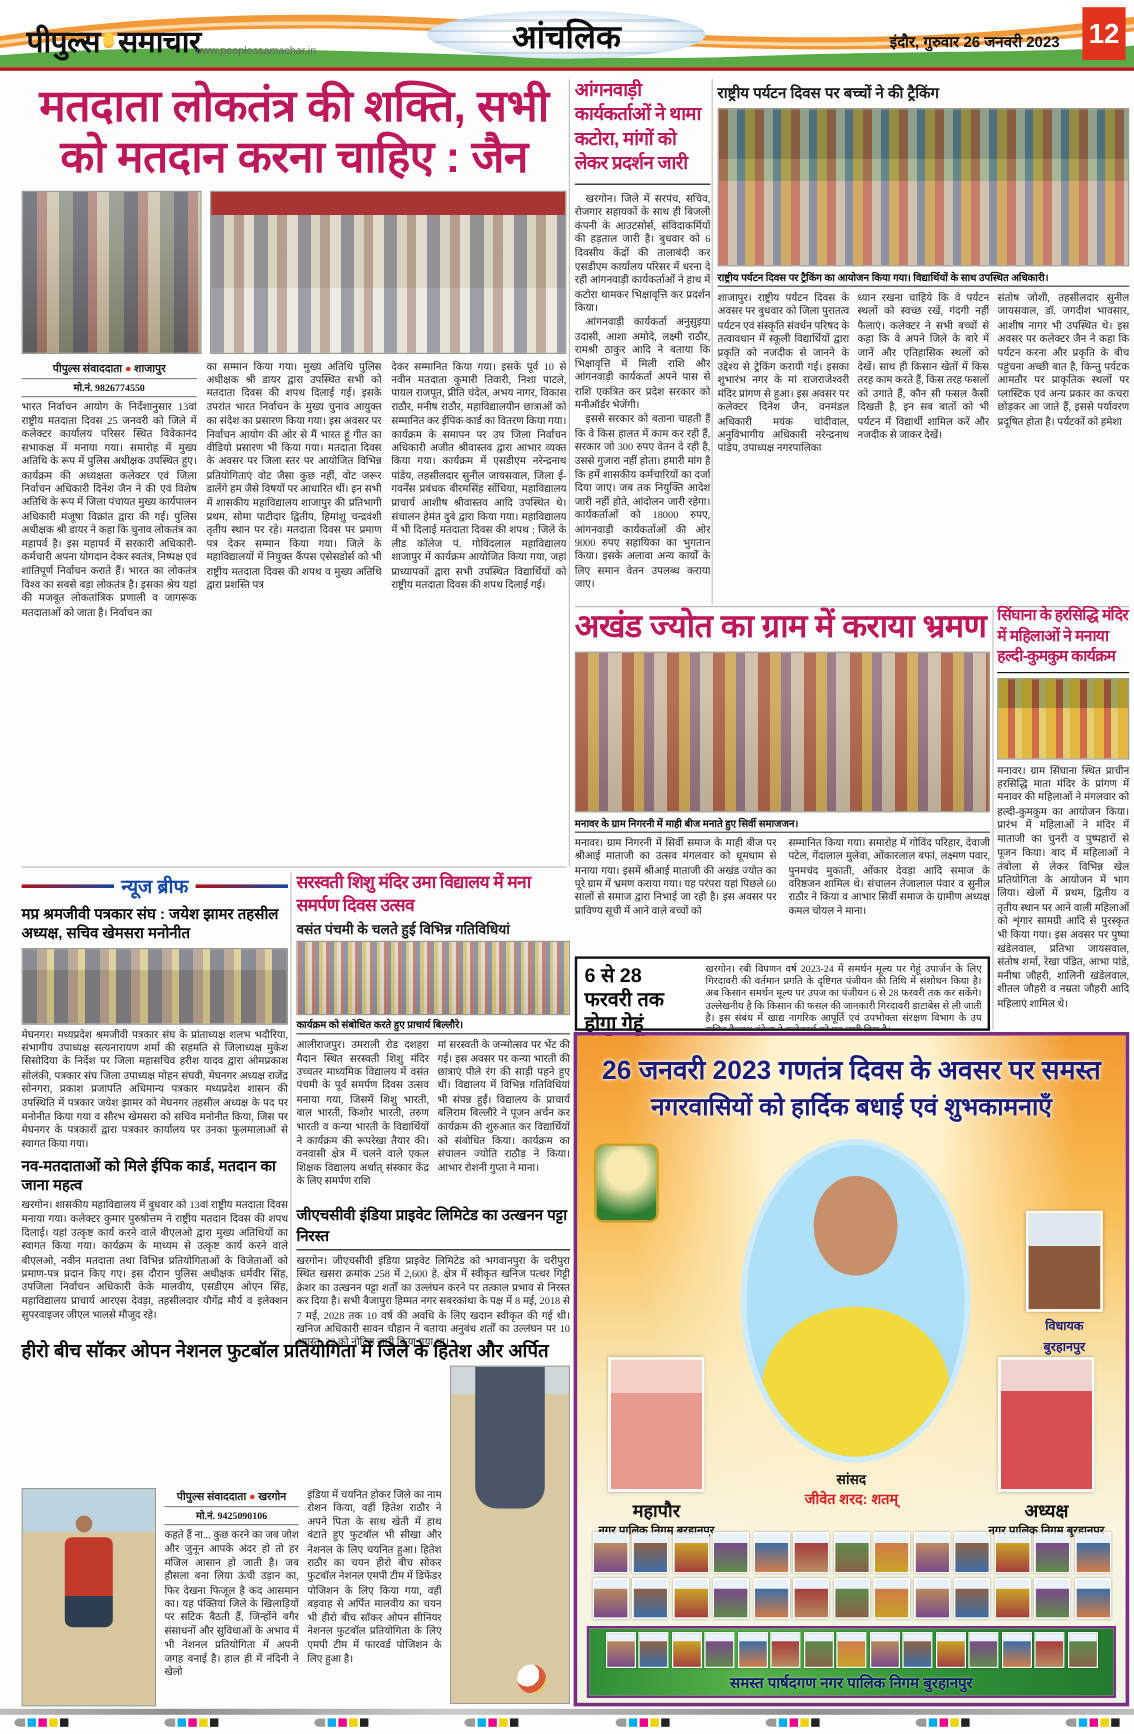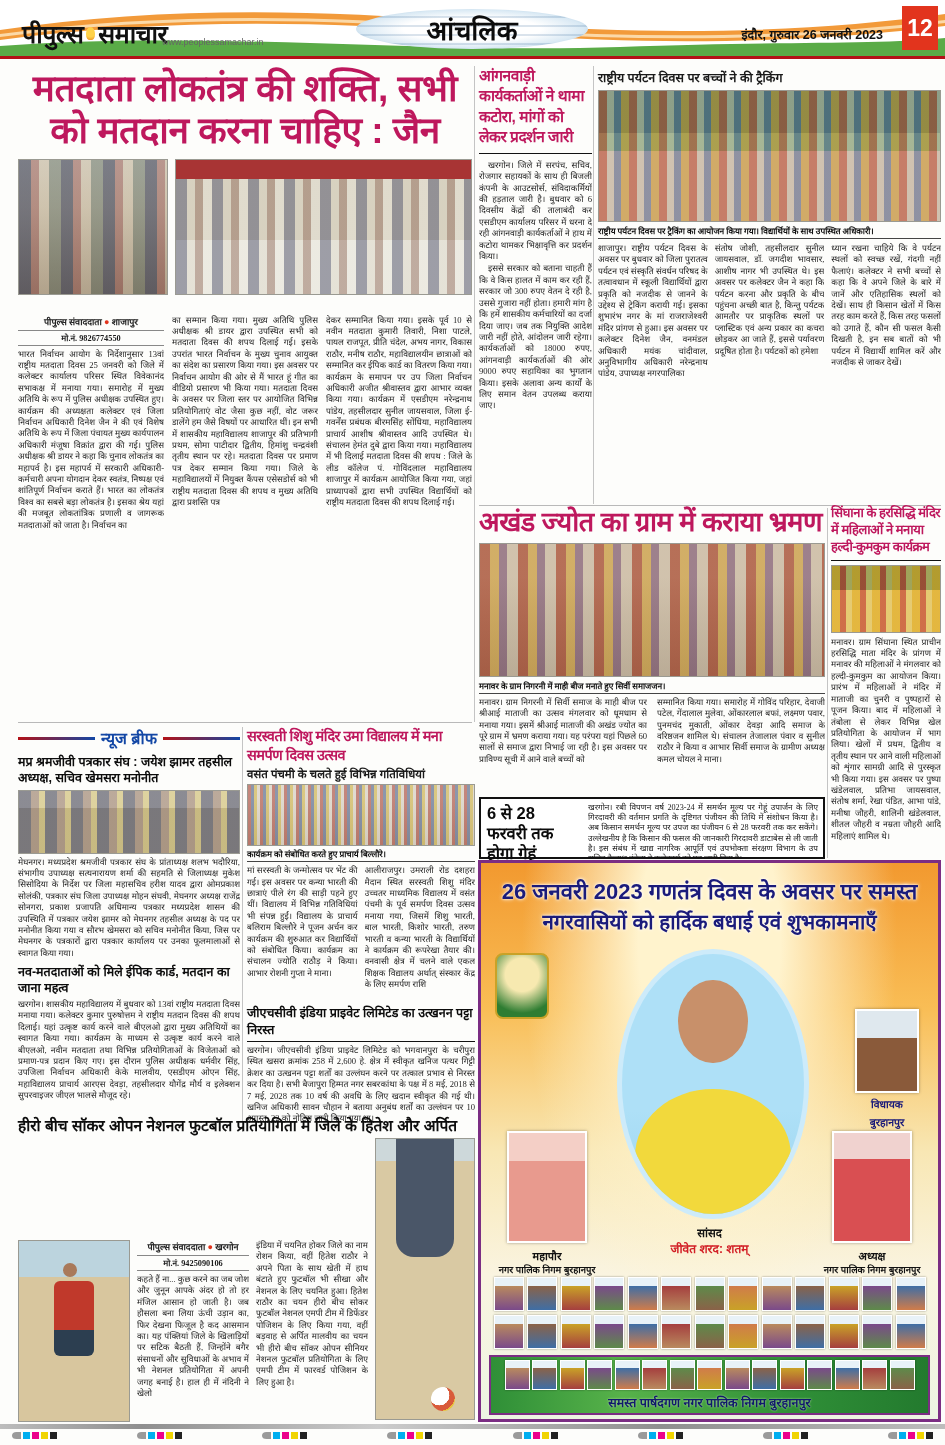--- a/index.html
+++ b/index.html
@@ -47,21 +47,21 @@
   .lead{position:absolute;left:18px;top:66px;width:454px}
   .lead .headline{font-size:37px;line-height:1.13;text-align:center;margin-top:2px}
   .lead-photos{display:flex;gap:7px;margin-top:7px;height:136px}
   .ph-lead-left{width:150px;height:136px;
     background:repeating-linear-gradient(90deg,rgba(30,35,60,.5) 0 12px,rgba(140,60,50,.42) 12px 20px,rgba(205,185,150,.38) 20px 30px,rgba(70,85,65,.4) 30px 42px),
     linear-gradient(180deg,#dad9d2 0%,#cfc9bc 35%,#a09484 100%)}
   .ph-lead-right{flex:1;height:136px;
     background:linear-gradient(180deg,#a83434 0 14%,rgba(168,52,52,0) 14%),
     repeating-linear-gradient(90deg,rgba(45,50,85,.42) 0 11px,rgba(200,195,180,.25) 11px 19px,rgba(120,75,60,.4) 19px 27px,rgba(230,230,225,.3) 27px 36px),
     linear-gradient(180deg,#ddd6c4 0 60%,#efece2 60% 100%)}
-  .lead-body{display:flex;gap:8px;margin-top:20px;height:392px}
+  .lead-body{display:flex;gap:8px;margin-top:5px;height:392px}
   .lead-body .col{flex:1}
 
   
   .anganwadi{position:absolute;left:479px;top:66px;width:113px}
   .anganwadi .headline{font-size:15.5px;line-height:1.32;border-bottom:1.5px solid #111;padding-bottom:5px}
   .anganwadi .body-txt{margin-top:6px;height:335px}
   .anganwadi p{text-indent:9px;margin-bottom:1px}
 
   
   .tourism{position:absolute;left:598px;top:66px;width:343px}
@@ -162,21 +162,21 @@
   .mla-wrap{position:absolute;left:360px;top:146px;width:92px;text-align:center}
   .ph-mla{width:64px;height:84px;margin:0 auto;border:2px solid #fff;box-shadow:0 0 3px rgba(0,0,0,.35);
       background:linear-gradient(180deg,#dfe8ee 0 34%,#8a5a3a 34% 100%)}
   .mla-wrap .lbl{font-size:10.5px;font-weight:800;color:#1b1b7a;margin-top:4px;font-family:"Liberation Sans",sans-serif}
   .ad-person{position:absolute;top:268px;width:120px;text-align:center}
   .ad-person.left{left:6px}.ad-person.right{right:6px}
   .ph-mayor{width:80px;height:112px;margin:0 auto;border:2px solid #fff;box-shadow:0 0 3px rgba(0,0,0,.35);
       background:linear-gradient(180deg,#f4cfc6 0 26%,#e89a8e 26% 100%)}
   .ph-president{width:80px;height:112px;margin:0 auto;border:2px solid #fff;box-shadow:0 0 3px rgba(0,0,0,.35);
       background:linear-gradient(180deg,#f0d2cf 0 24%,#d94f52 24% 100%)}
-  .ad-person .lbl{font-size:11px;font-weight:800;color:#111;margin-top:5px;font-family:Liberation Sans, sans-serif}
+  .ad-person .lbl{font-size:15px;font-weight:800;color:#111;margin-top:5px;font-family:Liberation Sans, sans-serif}
   .ad-person .org{font-size:9.5px;font-weight:700;color:#111;font-family:"Liberation Sans",sans-serif}
   .mp-lbl{position:absolute;left:0;width:100%;text-align:center;font-family:"Liberation Sans",sans-serif}
   .mp-lbl.l1{top:362px;font-size:11.5px;font-weight:800;color:#111}
   .mp-lbl.l2{top:377px;font-size:12px;font-weight:800;color:#d21f26}
   .mini-row{position:absolute;left:10px;right:10px;display:flex;gap:3.5px;justify-content:center}
   .row1{top:414px}.row2{top:452px}
   .mini-photo{width:30px;height:34px;border:1.5px solid #fff;box-shadow:0 0 2px rgba(0,0,0,.4)}
   .green-strip{position:absolute;left:8px;right:8px;top:492px;height:60px;border:2px solid #7b2d83;
       background:linear-gradient(90deg,#2f8f37,#57b24a 30%,#2f8f37 70%,#237a2e)}
   .green-strip .mini-row{top:3px;gap:2.5px}
@@ -238,34 +238,35 @@
       <div class="col body-txt">देकर सम्मानित किया गया। इसके पूर्व 10 से नवीन मतदाता कुमारी तिवारी, निशा पाटले, पायल राजपूत, प्रीति चंदेल, अभय नागर, विकास राठौर, मनीष राठौर, महाविद्यालयीन छात्राओं को सम्मानित कर ईपिक कार्ड का वितरण किया गया। कार्यक्रम के समापन पर उप जिला निर्वाचन अधिकारी अजीत श्रीवास्तव द्वारा आभार व्यक्त किया गया। कार्यक्रम में एसडीएम नरेन्द्रनाथ पांडेय, तहसीलदार सुनील जायसवाल, जिला ई-गवर्नेंस प्रबंधक बीरमसिंह सोंधिया, महाविद्यालय प्राचार्य आशीष श्रीवास्तव आदि उपस्थित थे। संचालन हेमंत दुबे द्वारा किया गया। महाविद्यालय में भी दिलाई मतदाता दिवस की शपथ : जिले के लीड कॉलेज पं. गोविंदलाल महाविद्यालय शाजापुर में कार्यक्रम आयोजित किया गया, जहां प्राध्यापकों द्वारा सभी उपस्थित विद्यार्थियों को राष्ट्रीय मतदाता दिवस की शपथ दिलाई गई।</div>
     </div>
   </section>
 
   <div class="vdiv" style="left:474px;top:66px;height:656px"></div>
 
   <section class="anganwadi">
     <div class="headline hfont">आंगनवाड़ी कार्यकर्ताओं ने थामा कटोरा, मांगों को लेकर प्रदर्शन जारी</div>
     <div class="body-txt">
       <p>खरगोन। जिले में सरपंच, सचिव, रोजगार सहायकों के साथ ही बिजली कंपनी के आउटसोर्स, संविदाकर्मियों की हड़ताल जारी है। बुधवार को 6 दिवसीय केंद्रों की तालाबंदी कर एसडीएम कार्यालय परिसर में धरना दे रही आंगनवाड़ी कार्यकर्ताओं ने हाथ में कटोरा थामकर भिक्षावृत्ति कर प्रदर्शन किया।</p>
+      <p>आंगनवाड़ी कार्यकर्ता अनुसुइया उदासी, आशा अमोदे, लक्ष्मी राठौर, रामश्री ठाकुर आदि ने बताया कि भिक्षावृत्ति में मिली राशि और आंगनवाड़ी कार्यकर्ता अपने पास से राशि एकत्रित कर प्रदेश सरकार को मनीऑर्डर भेजेंगी।</p>
       <p>इससे सरकार को बताना चाहती हैं कि वे किस हालत में काम कर रही हैं, सरकार जो 300 रुपए वेतन दे रही है, उससे गुजारा नहीं होता। हमारी मांग है कि हमें शासकीय कर्मचारियों का दर्जा दिया जाए। जब तक नियुक्ति आदेश जारी नहीं होते, आंदोलन जारी रहेगा। कार्यकर्ताओं को 18000 रुपए, आंगनवाड़ी कार्यकर्ताओं की ओर 9000 रुपए सहायिका का भुगतान किया। इसके अलावा अन्य कार्यों के लिए समान वेतन उपलब्ध कराया जाए।</p>
     </div>
   </section>
 
   <div class="vdiv" style="left:593px;top:66px;height:438px"></div>
 
   <section class="tourism">
     <div class="subhead">राष्ट्रीय पर्यटन दिवस पर बच्चों ने की ट्रैकिंग</div>
     <div class="photo ph-tourism"></div>
     <div class="caption">राष्ट्रीय पर्यटन दिवस पर ट्रैकिंग का आयोजन किया गया। विद्यार्थियों के साथ उपस्थित अधिकारी।</div>
     <div class="cols">
       <div class="col body-txt">शाजापुर। राष्ट्रीय पर्यटन दिवस के अवसर पर बुधवार को जिला पुरातत्व पर्यटन एवं संस्कृति संवर्धन परिषद के तत्वावधान में स्कूली विद्यार्थियों द्वारा प्रकृति को नजदीक से जानने के उद्देश्य से ट्रेकिंग करायी गई। इसका शुभारंभ नगर के मां राजराजेश्वरी मंदिर प्रांगण से हुआ। इस अवसर पर कलेक्टर दिनेश जैन, वनमंडल अधिकारी मयंक चांदीवाल, अनुविभागीय अधिकारी नरेन्द्रनाथ पांडेय, उपाध्यक्ष नगरपालिका</div>
+      <div class="col body-txt">ध्यान रखना चाहिये कि वे पर्यटन स्थलों को स्वच्छ रखें, गंदगी नहीं फैलाएं। कलेक्टर ने सभी बच्चों से कहा कि वे अपने जिले के बारे में जानें और एतिहासिक स्थलों को देखें। साथ ही किसान खेतों में किस तरह काम करते हैं, किस तरह फसलों को उगाते हैं, कौन सी फसल कैसी दिखती है, इन सब बातों को भी पर्यटन में विद्यार्थी शामिल करें और नजदीक से जाकर देखें।</div>
       <div class="col body-txt">संतोष जोशी, तहसीलदार सुनील जायसवाल, डॉ. जगदीश भावसार, आशीष नागर भी उपस्थित थे। इस अवसर पर कलेक्टर जैन ने कहा कि पर्यटन करना और प्रकृति के बीच पहुंचना अच्छी बात है, किन्तु पर्यटक आमतौर पर प्राकृतिक स्थलों पर प्लास्टिक एवं अन्य प्रकार का कचरा छोड़कर आ जाते हैं, इससे पर्यावरण प्रदूषित होता है। पर्यटकों को हमेशा</div>
-      <div class="col body-txt">ध्यान रखना चाहिये कि वे पर्यटन स्थलों को स्वच्छ रखें, गंदगी नहीं फैलाएं। कलेक्टर ने सभी बच्चों से कहा कि वे अपने जिले के बारे में जानें और एतिहासिक स्थलों को देखें। साथ ही किसान खेतों में किस तरह काम करते हैं, किस तरह फसलों को उगाते हैं, कौन सी फसल कैसी दिखती है, इन सब बातों को भी पर्यटन में विद्यार्थी शामिल करें और नजदीक से जाकर देखें।</div>
     </div>
   </section>
 
   <div class="hdiv" style="left:479px;top:505px;width:462px"></div>
 
   <section class="akhand">
     <div class="headline hfont">अखंड ज्योत का ग्राम में कराया भ्रमण</div>
     <div class="photo ph-akhand"></div>
     <div class="caption">मनावर के ग्राम निगरनी में माही बीज मनाते हुए सिर्वी समाजजन।</div>
     <div class="cols">
@@ -303,22 +304,22 @@
   </section>
 
   <div class="vdiv" style="left:242px;top:727px;height:405px"></div>
 
   <section class="saraswati">
     <div class="headline hfont">सरस्वती शिशु मंदिर उमा विद्यालय में मना समर्पण दिवस उत्सव</div>
     <div class="subhead">वसंत पंचमी के चलते हुई विभिन्न गतिविधियां</div>
     <div class="photo ph-saraswati"></div>
     <div class="caption">कार्यक्रम को संबोधित करते हुए प्राचार्य बिल्लौरे।</div>
     <div class="cols">
+      <div class="col body-txt">आलीराजपुर। उमराली रोड दशहरा मैदान स्थित सरस्वती शिशु मंदिर उच्चतर माध्यमिक विद्यालय में वसंत पंचमी के पूर्व समर्पण दिवस उत्सव मनाया गया, जिसमें शिशु भारती, बाल भारती, किशोर भारती, तरुण भारती व कन्या भारती के विद्यार्थियों ने कार्यक्रम की रूपरेखा तैयार की। वनवासी क्षेत्र में चलने वाले एकल शिक्षक विद्यालय अर्थात् संस्कार केंद्र के लिए समर्पण राशि</div>
       <div class="col body-txt">मां सरस्वती के जन्मोत्सव पर भेंट की गई। इस अवसर पर कन्या भारती की छात्राएं पीले रंग की साड़ी पहने हुए थीं। विद्यालय में विभिन्न गतिविधियां भी संपन्न हुईं। विद्यालय के प्राचार्य बलिराम बिल्लौरे ने पूजन अर्चन कर कार्यक्रम की शुरुआत कर विद्यार्थियों को संबोधित किया। कार्यक्रम का संचालन ज्योति राठौड़ ने किया। आभार रोशनी गुप्ता ने माना।</div>
-      <div class="col body-txt">आलीराजपुर। उमराली रोड दशहरा मैदान स्थित सरस्वती शिशु मंदिर उच्चतर माध्यमिक विद्यालय में वसंत पंचमी के पूर्व समर्पण दिवस उत्सव मनाया गया, जिसमें शिशु भारती, बाल भारती, किशोर भारती, तरुण भारती व कन्या भारती के विद्यार्थियों ने कार्यक्रम की रूपरेखा तैयार की। वनवासी क्षेत्र में चलने वाले एकल शिक्षक विद्यालय अर्थात् संस्कार केंद्र के लिए समर्पण राशि</div>
     </div>
   </section>
 
   <section class="mining">
     <h3 class="hfont">जीएचसीवी इंडिया प्राइवेट लिमिटेड का उत्खनन पट्टा निरस्त</h3>
     <div class="body-txt">खरगोन। जीएचसीवी इंडिया प्राइवेट लिमिटेड को भगवानपुरा के चरीपुरा स्थित खसरा क्रमांक 258 में 2,600 हे. क्षेत्र में स्वीकृत खनिज पत्थर गिट्टी क्रेशर का उत्खनन पट्टा शर्तों का उल्लंघन करने पर तत्काल प्रभाव से निरस्त कर दिया है। सभी बैजापुरा हिम्मत नगर सबरकांथा के पक्ष में 8 मई, 2018 से 7 मई, 2028 तक 10 वर्ष की अवधि के लिए खदान स्वीकृत की गई थी। खनिज अधिकारी सावन चौहान ने बताया अनुबंध शर्तों का उल्लंघन पर 10 अगस्त, 22 को नोटिस जारी किया गया था।</div>
   </section>
 
   <section class="soccer">
     <div class="kicker hfont">हीरो बीच सॉकर ओपन नेशनल फुटबॉल प्रतियोगिता में जिले के हितेश और अर्पित</div>

